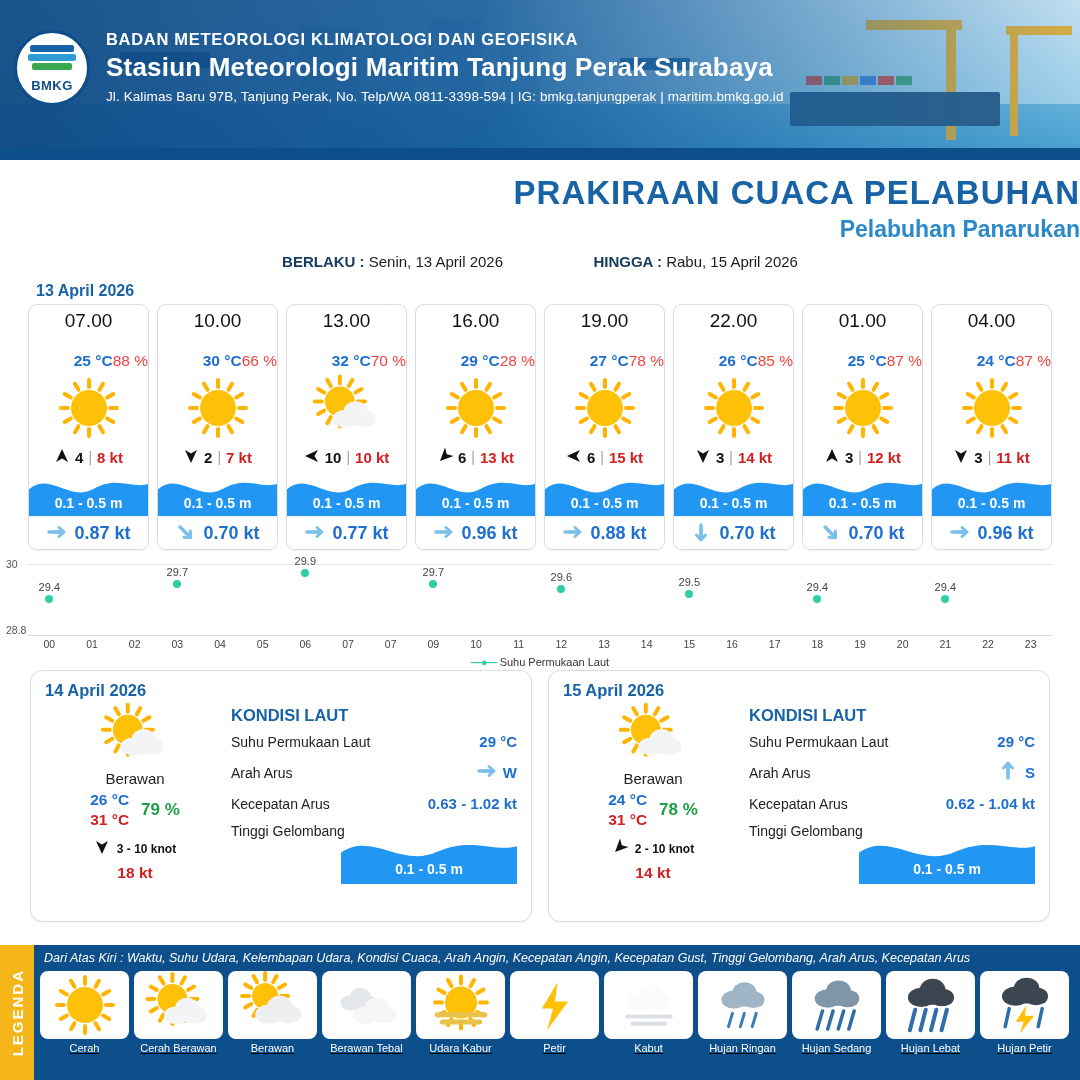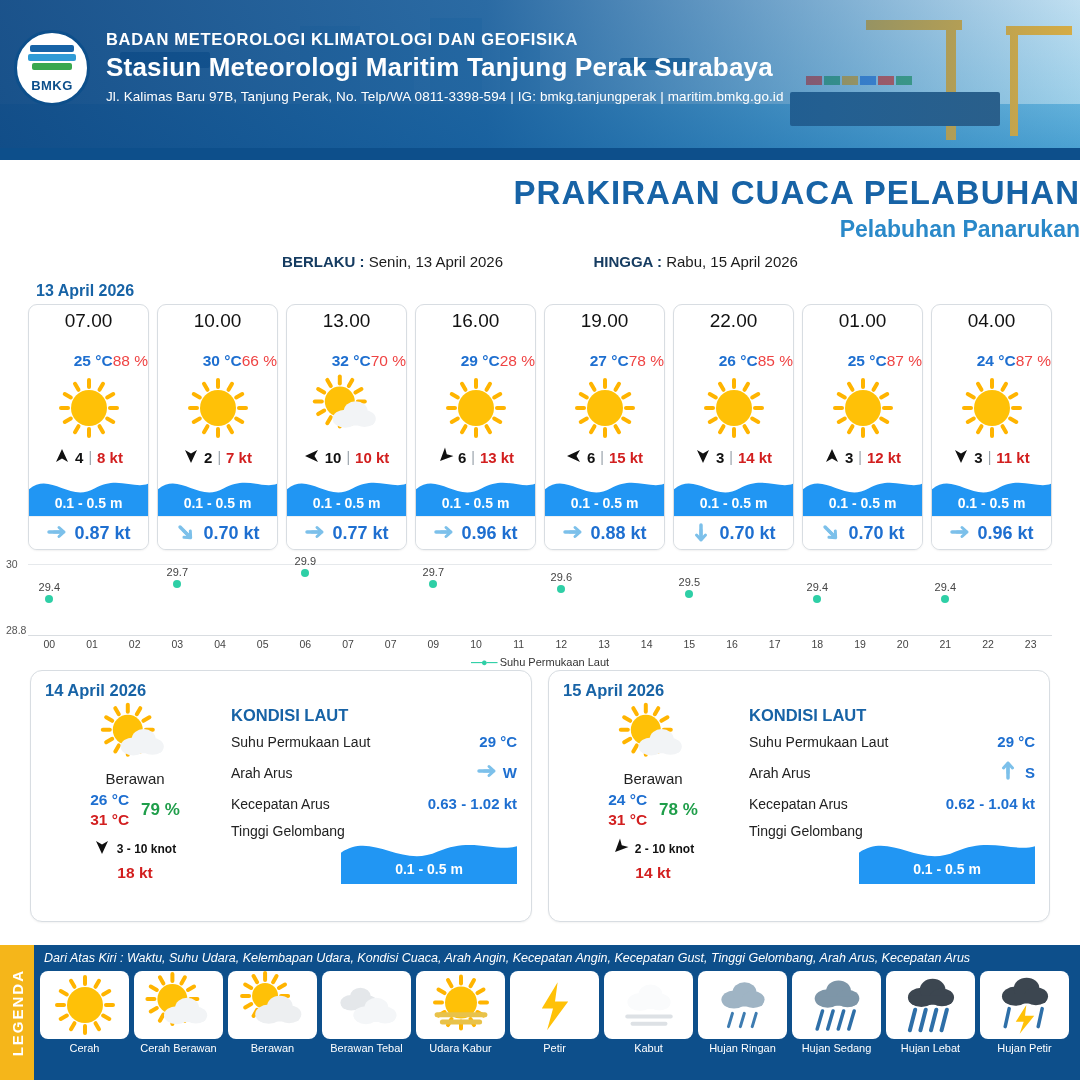--- a/index.html
+++ b/index.html
@@ -130,21 +130,21 @@
     background:#f5b61a; display:flex; align-items:center; justify-content:center;
   }
   .legend-side span {
     writing-mode:vertical-rl; transform:rotate(180deg);
     font-size:15px; font-weight:bold; color:#ffffff; letter-spacing:2px;
   }
   .legend-note {
     position:absolute; left:44px; top:6px; right:8px;
     font-size:12.5px; font-style:italic; color:#ffffff;
   }
-  .legend-items { position:absolute; left:40px; top:26px; right:6px; display:flex; gap:5px; }
+  .legend-items { position:absolute; left:40px; top:26px; right:6px; display:flex; gap:5px;text-decoration:underline; }
   .li { width:89px; text-align:center; }
   .li .box { height:68px; background:#ffffff; border-radius:8px; display:flex; align-items:center; justify-content:center; }
   .li .cap { margin-top:3px; font-size:11px; color:#ffffff; }
 
   svg { overflow:visible; }
 </style>
 </head>
 <body>
 
 <div class="header">

